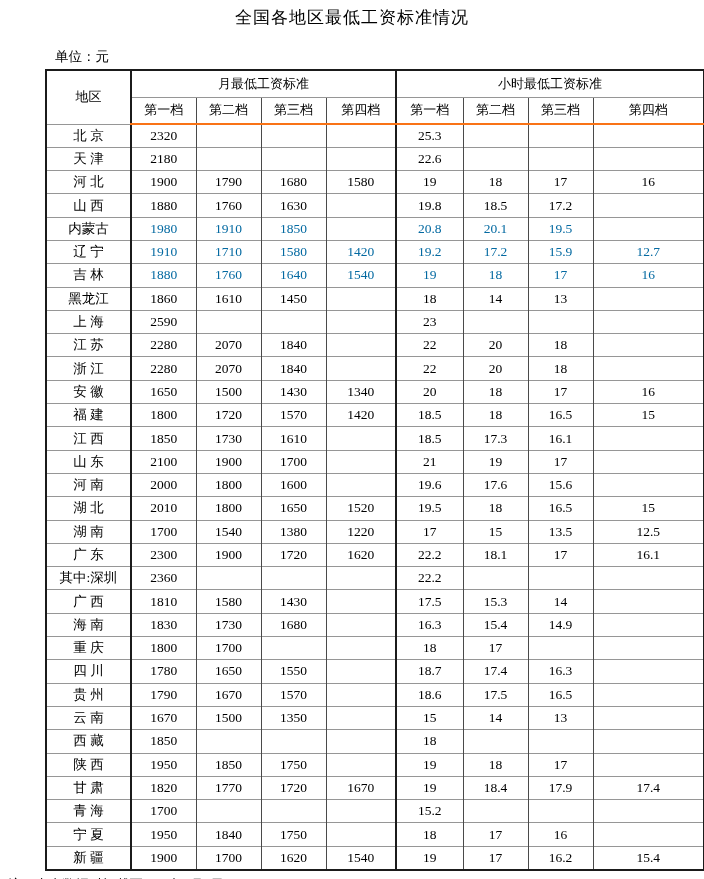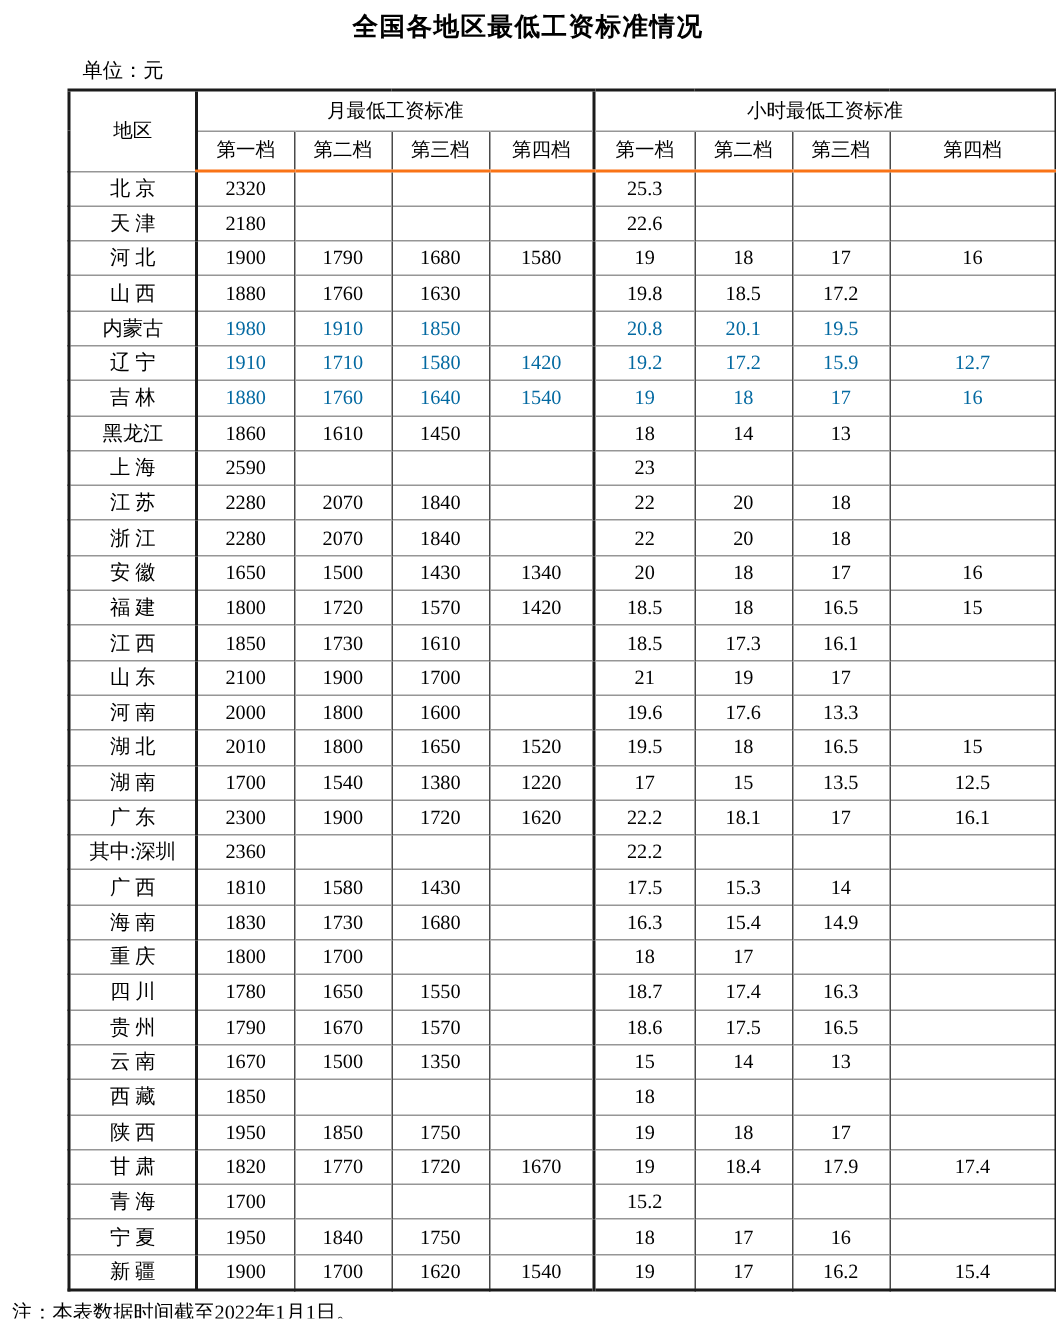--- a/index.html
+++ b/index.html
@@ -7,27 +7,27 @@
   body {
     width: 704px; height: 879px;
     background: #ffffff;
     color: #000000;
     font-family: "Liberation Serif", serif;
     overflow: hidden;
   }
   .title {
     text-align: center;
     font-family: "Liberation Sans", sans-serif;
-    font-weight: bold;
+    font-weight: normal;
     font-size: 17px;
     padding-top: 6px;
     letter-spacing: 1px;
   }
   .unit {
-    margin: 9px 0 3px 55px;
+    margin: 19px 0 3px 55px;
     font-size: 13.5px;
   }
   table.wage {
     margin-left: 45px;
     width: 658px;
     border-collapse: collapse;
     table-layout: fixed;
     border: 2px solid #1b1b1b;
   }
   th, td {
@@ -254,21 +254,21 @@
         <td class="num"></td>
       </tr>
       <tr>
         <td class="region">河 南</td>
         <td class="num sec-start">2000</td>
         <td class="num">1800</td>
         <td class="num">1600</td>
         <td class="num"></td>
         <td class="num sec-start">19.6</td>
         <td class="num">17.6</td>
-        <td class="num">13.3</td>
+        <td class="num">15.6</td>
         <td class="num"></td>
       </tr>
       <tr>
         <td class="region">湖 北</td>
         <td class="num sec-start">2010</td>
         <td class="num">1800</td>
         <td class="num">1650</td>
         <td class="num">1520</td>
         <td class="num sec-start">19.5</td>
         <td class="num">18</td>

